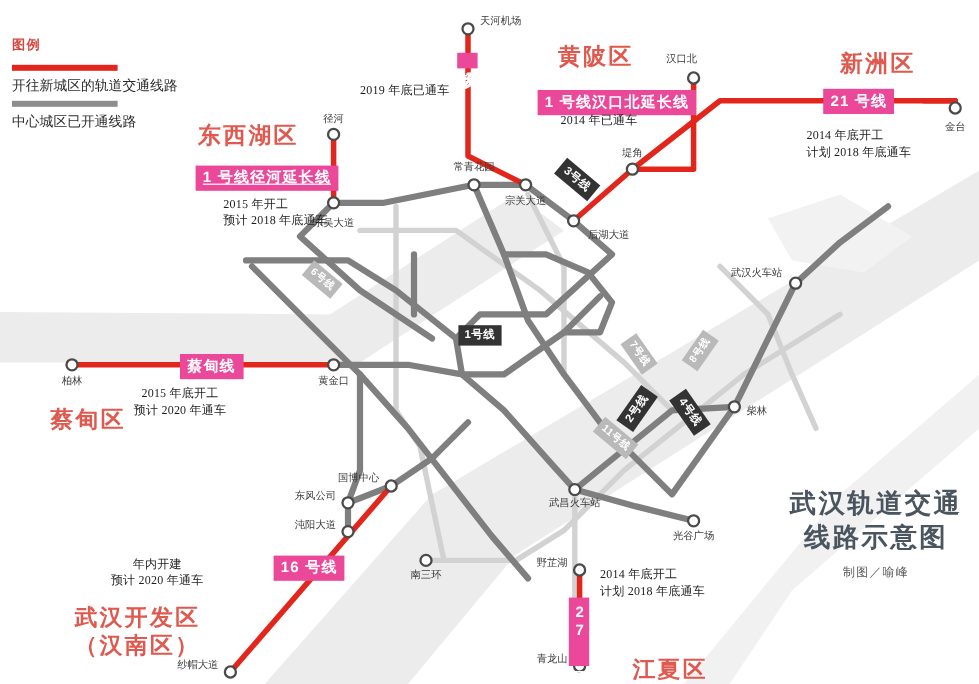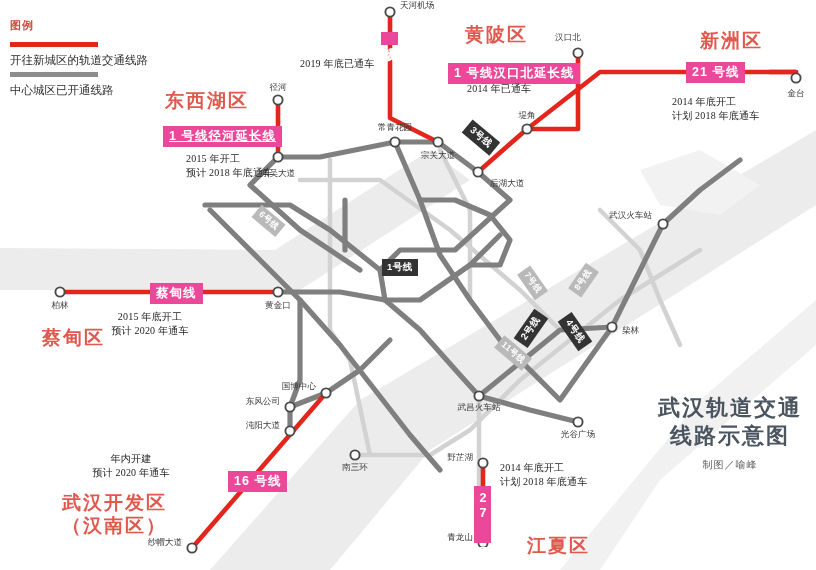--- a/index.html
+++ b/index.html
@@ -1,18 +1,18 @@
 <!DOCTYPE html>
 <html><head>
 <meta charset="utf-8">
 <style>
   html,body{margin:0;padding:0;background:#ffffff;}
   body{width:816px;height:570px;position:relative;overflow:hidden;
        font-family:"Liberation Sans","DejaVu Sans",sans-serif;}
-  #map-root{position:absolute;left:0;top:0;width:816px;height:496px;}
+  #map-root{position:absolute;left:0;top:12px;width:816px;height:496px;}
   svg.layer{position:absolute;left:0;top:0;width:816px;height:570px;}
 
   
   #legend{position:absolute;left:6px;top:18px;width:170px;}
   #legend .legend-title{color:#d6463c;font-size:11px;font-weight:bold;letter-spacing:1px;margin:0 0 9px 4px;}
   #legend .legend-row{margin:0 0 4px 4px;}
   #legend .swatch{display:block;width:88px;height:5px;margin-bottom:3px;}
   #legend .sw-red{background:#e2261c;}
   #legend .sw-dark{background:#8d8d8d;}
   #legend .sw-light{background:#cfcfcf;}
@@ -207,21 +207,21 @@
   <div class="chip chip-red chip-vert" style="left:381px;top:32px;">机场线</div>
 
   <div class="chip chip-red" style="left:448px;top:63px;">1 号线汉口北延长线</div>
 
   <div class="chip chip-red" style="left:686px;top:62px;">21 号线</div>
 
   <div class="chip chip-red" style="left:163px;top:126px;text-decoration:underline;">1 号线径河延长线</div>
 
   <div class="chip chip-red" style="left:150px;top:283px;">蔡甸线</div>
 
-  <div class="chip chip-red" style="left:228px;top:451px;margin-top:20px;">16 号线</div>
+  <div class="chip chip-red" style="left:228px;top:451px;">16 号线</div>
 
   <div class="chip chip-red chip-vert" style="left:474px;top:486px;">27 号线</div>
 
   <div class="chip chip-dark" style="left:382px;top:259px;">1号线</div>
 
   <div class="chip chip-dark chip-rot" style="left:513px;top:320px;transform:rotate(-55deg);">2号线</div>
 
   <div class="chip chip-dark chip-rot" style="left:557px;top:323px;transform:rotate(55deg);">4号线</div>
 
   <div class="chip chip-dark chip-rot" style="left:463px;top:129px;transform:rotate(40deg);">3号线</div>

